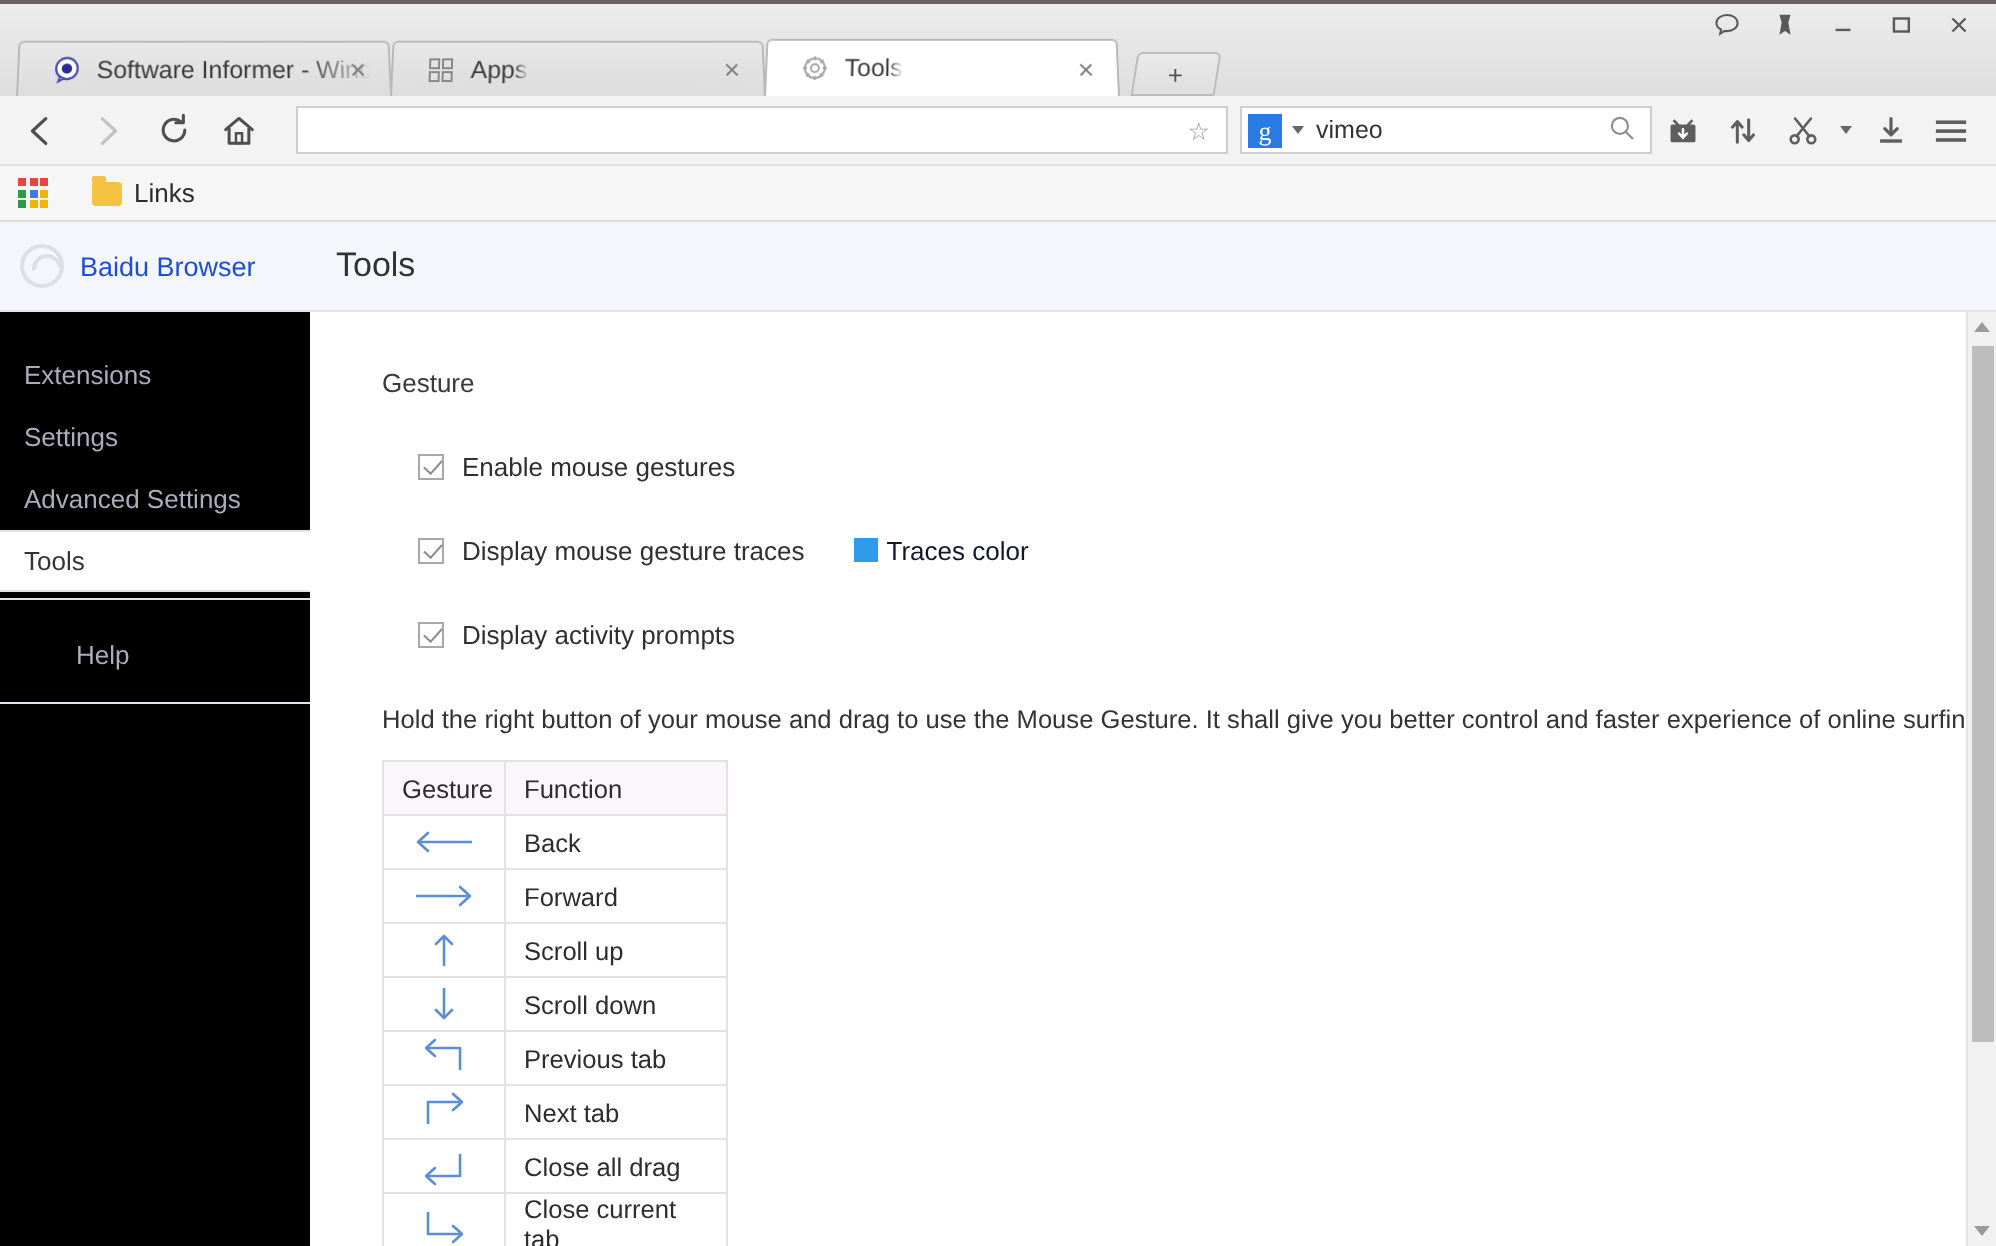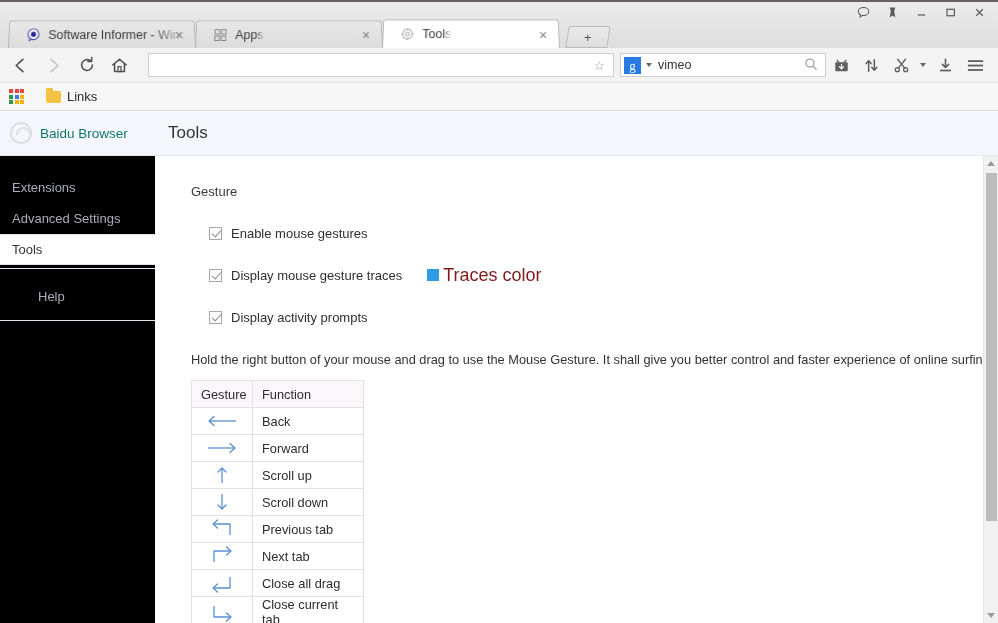--- a/index.html
+++ b/index.html
@@ -227,21 +227,21 @@
     background: #f5f6fb;
     display: flex; align-items: center;
     flex: 0 0 auto;
     border-bottom: 1px solid #e3e5ef;
   }
   .brand {
     width: 155px;
     display: flex; align-items: center;
     gap: 8px;
     padding-left: 10px;
-    color: #0f766e;
+    color: #1d4ed8;
     font-size: 13.5px;
     flex: 0 0 155px;
   }
   .brandmark {
     width: 22px; height: 22px;
     border-radius: 50%;
     border: 2px solid #dcdfe9;
     position: relative;
     flex: 0 0 22px;
   }
@@ -330,22 +330,22 @@
     left: 3.5px; top: 0.5px;
     width: 4px; height: 8px;
     border: solid #8b8b8b;
     border-width: 0 1.6px 1.6px 0;
     transform: rotate(42deg);
   }
   .tracelink {
     display: flex; align-items: center;
     gap: 4px;
     margin-left: 16px;
-    color: #7f1d1d;
-    font-size: 18px;
+    color: #0f172a;
+    font-size: 13px;
     cursor: default;
   }
   .swatch {
     width: 12px; height: 12px;
     background: #2f9ae8;
     flex: 0 0 12px;
   }
   .desc {
     margin-top: 20px;
     font-size: 12.8px;
@@ -607,20 +607,23 @@
       </div>
       <div class="pagetitle">Tools</div>
     </div>
 
     <div class="pagebody">
 
       <div class="sidenav">
         <div class="navgroup">
           <div class="navitem">
             <span>Extensions</span>
+          </div>
+          <div class="navitem">
+            <span>Settings</span>
           </div>
           <div class="navitem">
             <span>Advanced Settings</span>
           </div>
           <div class="navitem active">
             <span>Tools</span>
           </div>
         </div>
         <div class="navgroup last">
           <div class="navitem">

